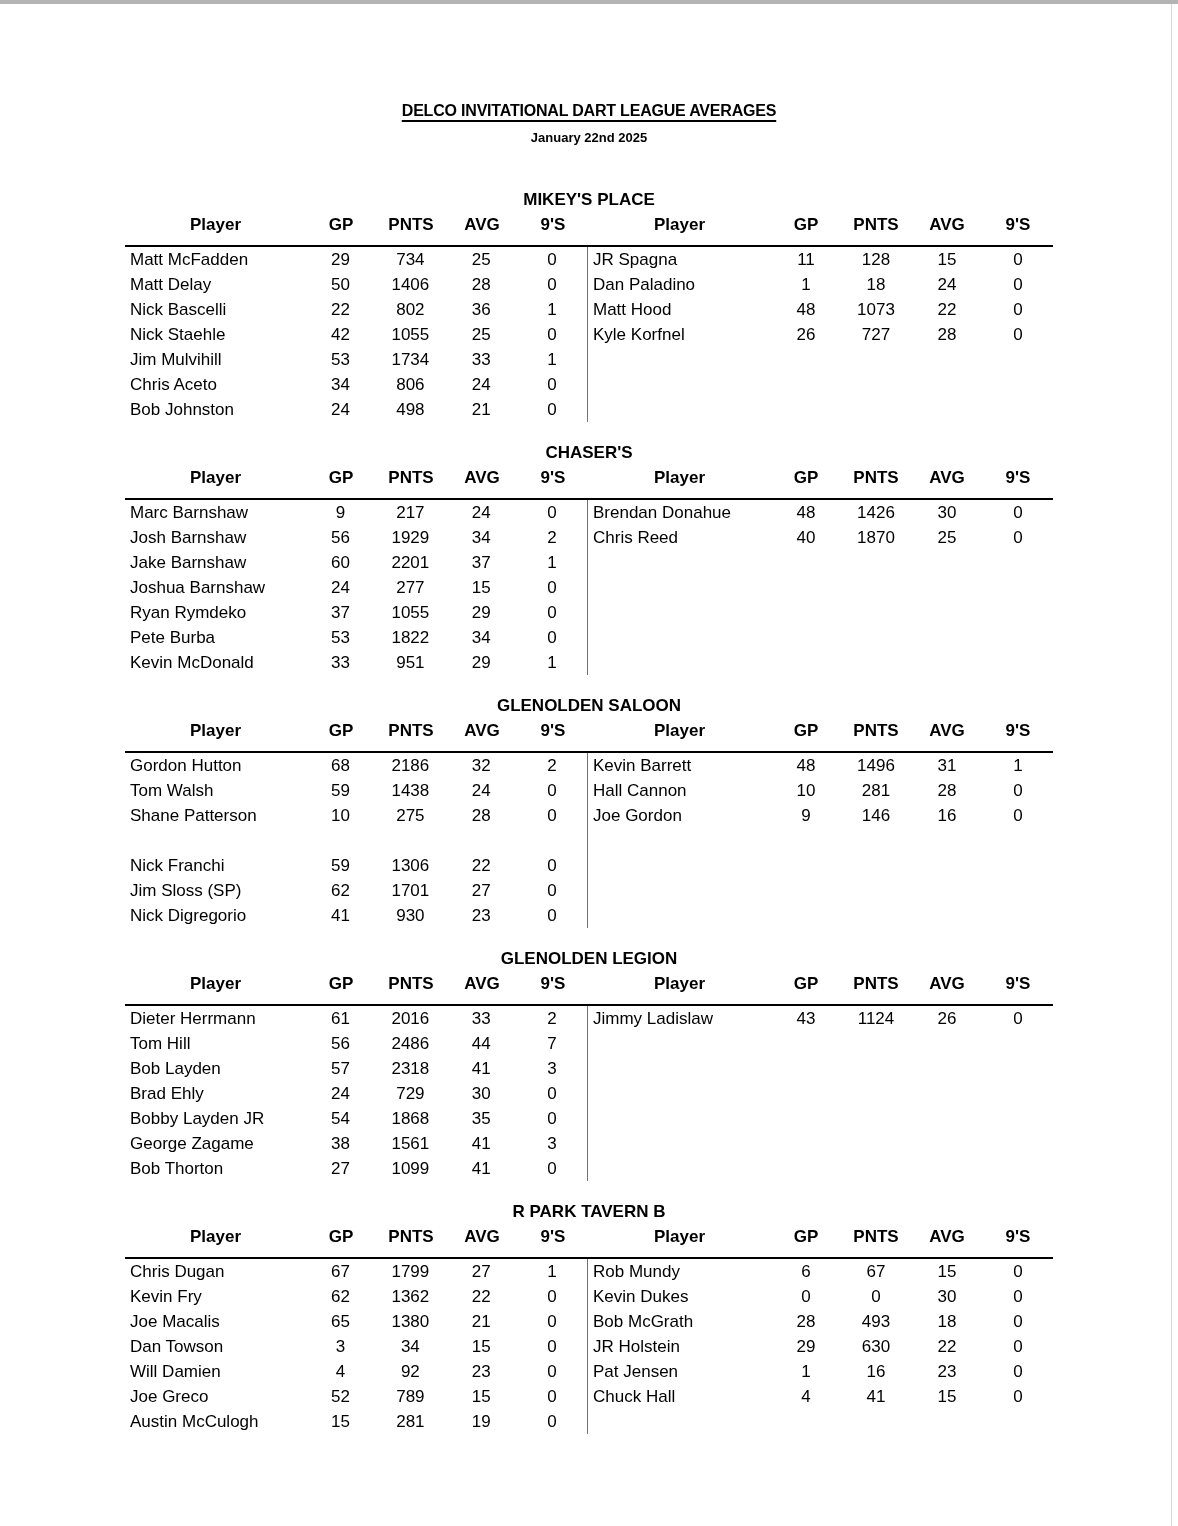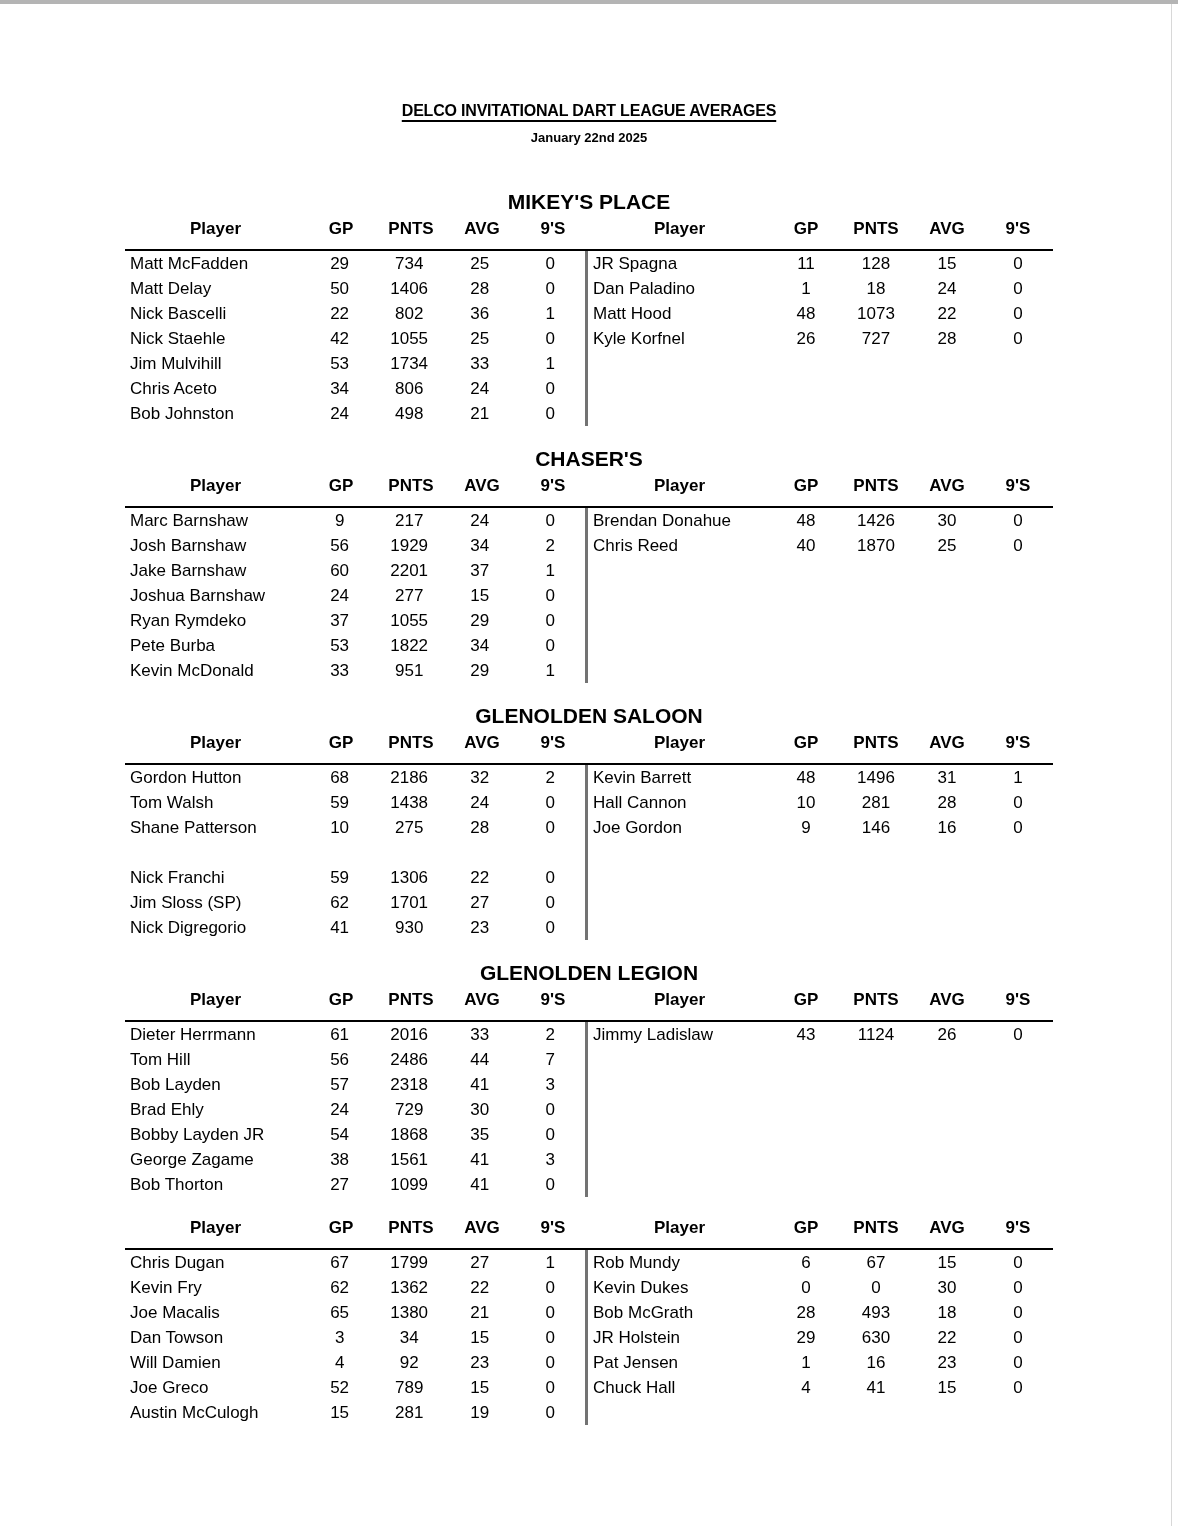--- a/index.html
+++ b/index.html
@@ -44,35 +44,35 @@
   .doc-date {
     margin-top: 10px;
     text-align: center;
     font-size: 13px;
     font-weight: bold;
   }
   .section { margin-top: 21px; }
   .section:first-child { margin-top: 45px; }
   .section-title {
     text-align: center;
-    font-size: 21px;
+    font-size: 17px;
     font-weight: bold;
     margin-bottom: 5px;
   }
   .tbl-header {
     display: flex;
     border-bottom: 2px solid #000;
     padding-bottom: 10px;
   }
   .tbl-body { display: flex; align-items: stretch; }
   .half { display: flex; flex-direction: column; }
   .hdr-half { flex-direction: row; }
   .hdr-left  { width: 463px; }
   .hdr-right { width: 465px; }
-  .body-left  { width: 463px; border-right: 3px solid #737373; }
+  .body-left  { width: 463px; border-right: 1px solid #737373; }
   .body-right { width: 465px; }
   .row {
     display: flex;
     height: 25px;
     align-items: center;
   }
   .c-player {
     width: 181px;
     padding-left: 5px;
     font-size: 17px;
@@ -462,20 +462,21 @@
               <div class="c-player">Jimmy Ladislaw</div>
               <div class="c-num">43</div>
               <div class="c-num">1124</div>
               <div class="c-num c-avg">26</div>
               <div class="c-num">0</div>
             </div>
           </div>
         </div>
       </div>
       <div class="section">
+        <div class="section-title">R PARK TAVERN B</div>
         <div class="tbl-header">
           <div class="half hdr-half hdr-left">
             <div class="c-player c-hdr">Player</div>
             <div class="c-num c-hdr">GP</div>
             <div class="c-num c-hdr">PNTS</div>
             <div class="c-num c-avg c-hdr">AVG</div>
             <div class="c-num c-hdr">9'S</div>
           </div>
           <div class="half hdr-half hdr-right">
             <div class="c-player c-hdr">Player</div>

